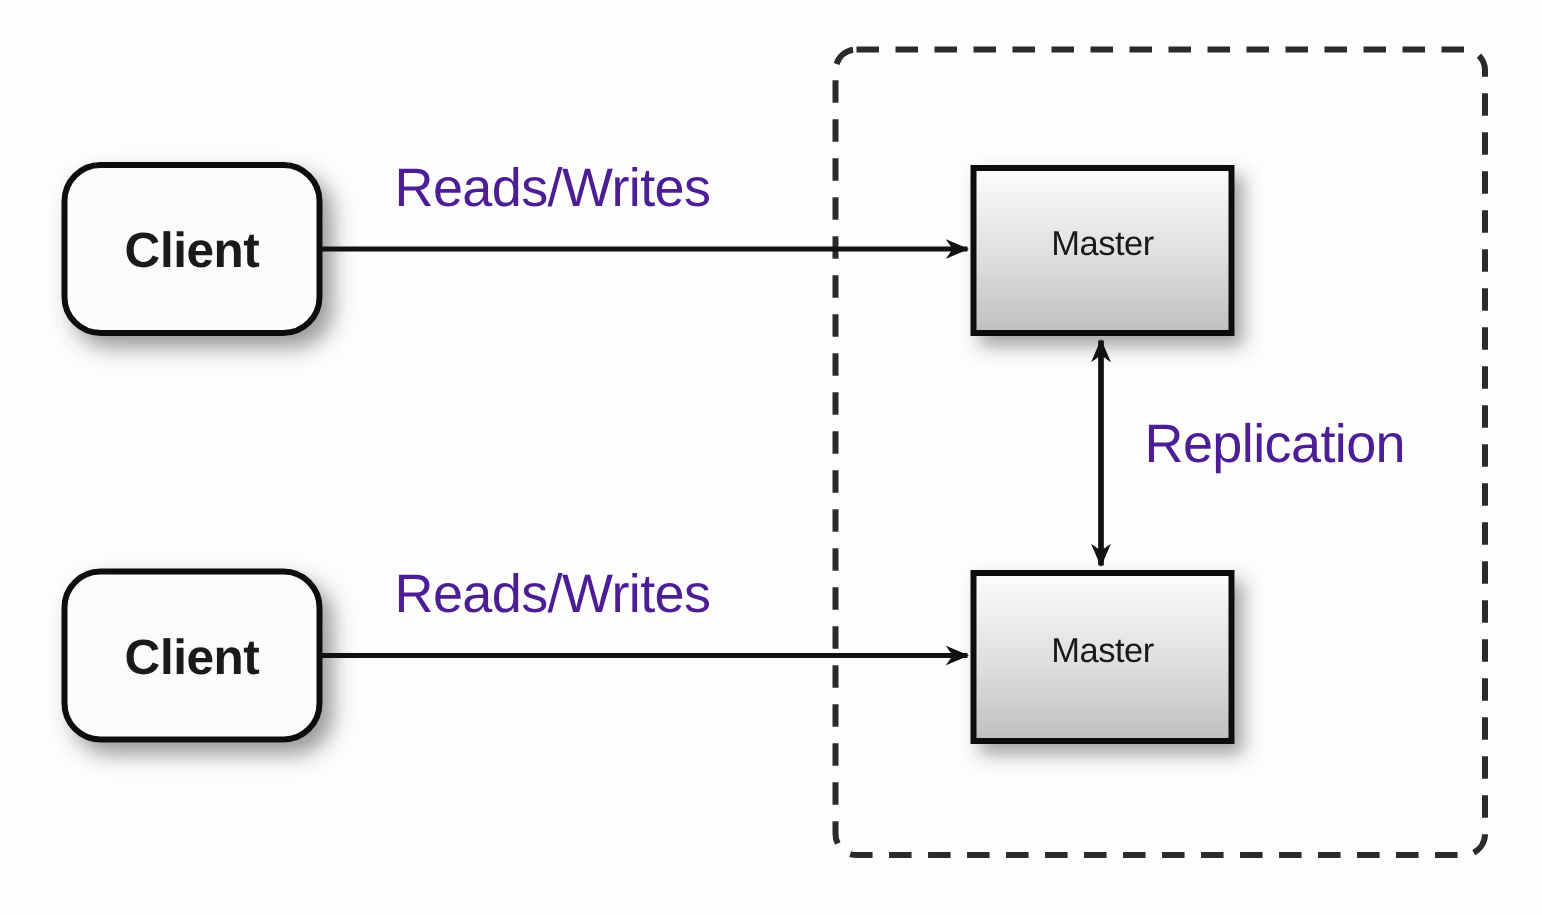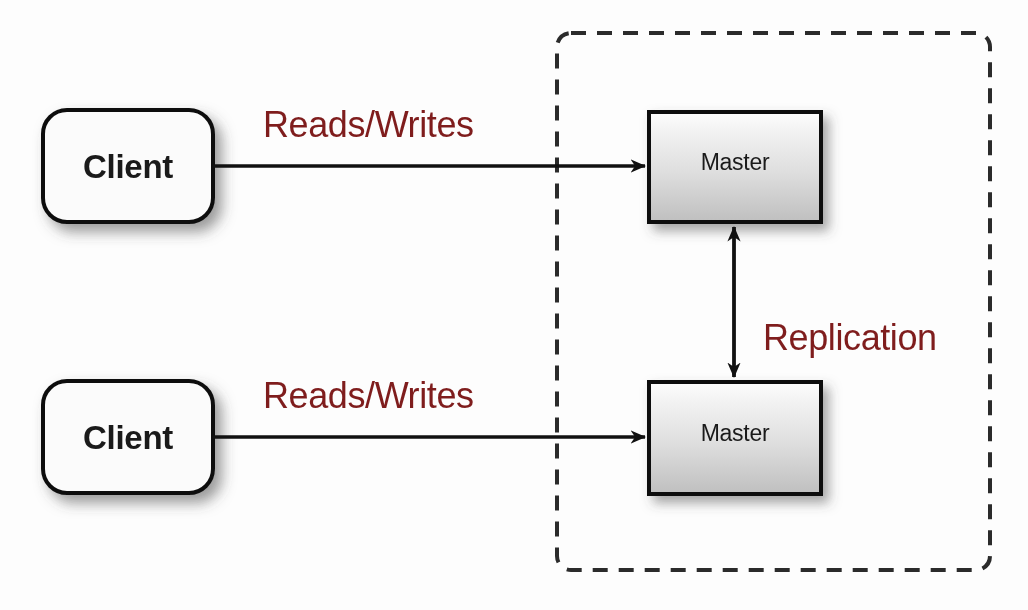--- a/index.html
+++ b/index.html
@@ -23,21 +23,21 @@
     height: 610px;
   }
   .node-label {
     position: absolute;
     color: #1a1a1a;
     white-space: nowrap;
     pointer-events: none;
   }
   .edge-label {
     position: absolute;
-    color: #7f1d1d;
+    color: #4c1d95;
     white-space: nowrap;
     font-size: 36px;
     letter-spacing: -0.4px;
   }
   .client-text {
     font-size: 33px;
     letter-spacing: -0.3px;
     font-weight: bold;
   }
   .master-text {
@@ -106,15 +106,15 @@
   <div class="node-label client-text" style="left:43px; top:419px; width:170px; text-align:center;">Client</div>
 
   <div class="node-label master-text" style="left:649px; top:149px; width:172px; text-align:center;">Master</div>
 
   <div class="node-label master-text" style="left:649px; top:420px; width:172px; text-align:center;">Master</div>
 
   <div class="edge-label" style="left:263px; top:104px;">Reads/Writes</div>
 
   <div class="edge-label" style="left:263px; top:375px;">Reads/Writes</div>
 
-  <div class="edge-label" style="left:763px; top:275px;margin-top:42px;">Replication</div>
+  <div class="edge-label" style="left:763px; top:275px;">Replication</div>
 
 </div>
 
 </body></html>

